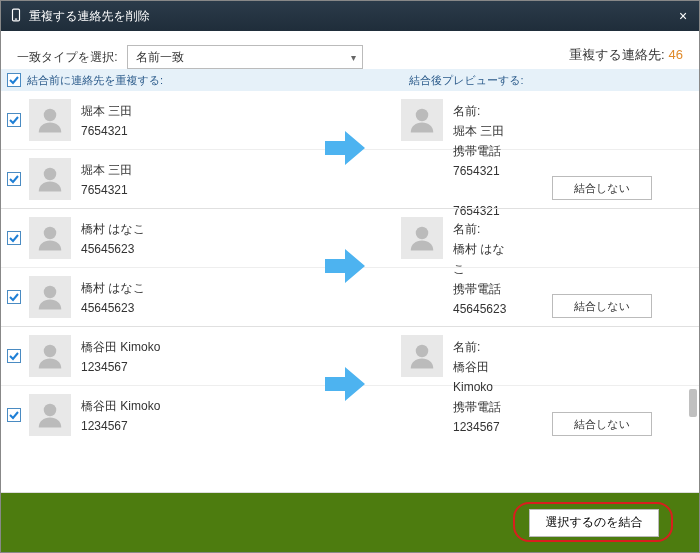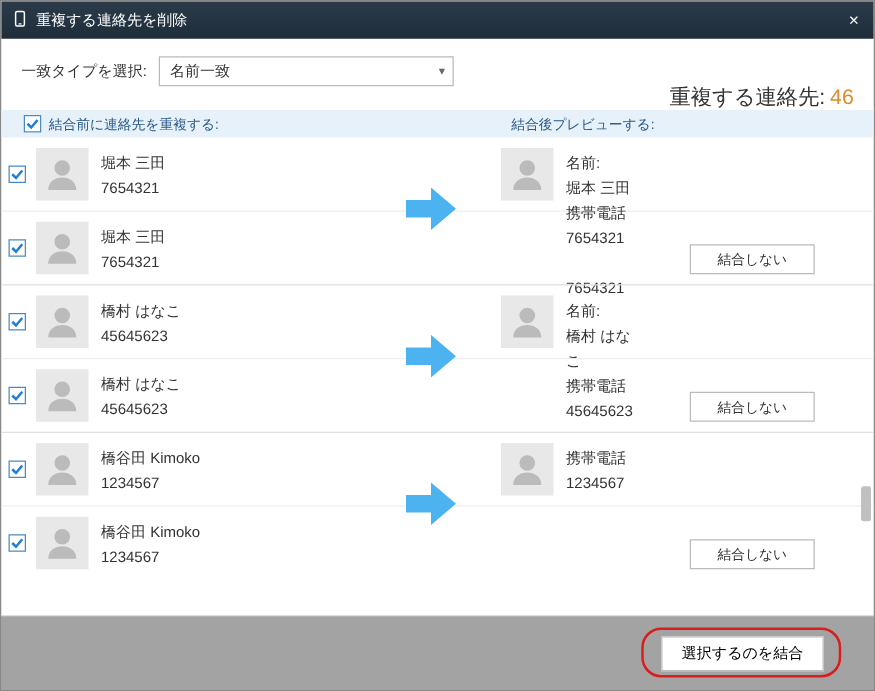--- a/index.html
+++ b/index.html
@@ -7,24 +7,24 @@
 
 .titlebar { background: linear-gradient(#2b3b4a, #1f2d3a); color: #fff; height: 30px; display: flex; align-items: center; padding: 12px 8px; font-size: 12px; }
 .titlebar .ticon { margin-right: 6px; }
 .titlebar .spacer { flex: 1; }
 .titlebar .close { width: 16px; text-align: center; cursor: pointer; font-size: 14px; }
 
 .toprow { display: flex; padding: 14px 16px 0 16px; font-size: 12px; color: #333; }
 .toprow .label { width: 110px; padding-top: 4px; }
 .toprow .select { width: 236px; height: 24px; border: 1px solid #bbb; display: flex; align-items: center; padding: 0 8px; font-size: 12px; position: relative; background: #fff; }
 .toprow .select .caret { position: absolute; right: 6px; color: #666; font-size: 10px; }
-.toprow .stats { margin-left: auto; text-align: center; font-size: 17px; line-height: 20px; margin-top: 23px; }
+.toprow .stats { margin-left: auto; text-align: center; font-size: 13px; line-height: 20px; }
 .toprow .stats .num { color: #e08a2a; margin-left: 4px; }
 
-.headerrow { background: #e6f1f9; height: 22px; display: flex; align-items: center; font-size: 11px; color: #2a5a8a; padding-left: 18px; }
+.headerrow { background: #e6f1f9; height: 22px; display: flex; align-items: center; font-size: 11px; color: #2a5a8a; padding-left: 6px; }
 .headerrow .cb { width: 14px; height: 14px; border: 1px solid #4a8bc2; background: #fff; display: flex; align-items: center; justify-content: center; margin-right: 6px; }
 .headerrow .cb svg { width: 10px; height: 10px; }
 .headerrow .col1 { flex: 1; }
 .headerrow .col2 { width: 290px; }
 
 .listwrap { height: 400px; overflow-y: auto; position: relative; }
 
 .group { border-top: 1px solid #e0e0e0; position: relative; }
 .group:first-child { border-top: none; }
 
@@ -42,21 +42,21 @@
 
 .preview { position: absolute; left: 400px; right: 20px; top: 8px; bottom: 8px; display: flex; }
 .preview-top { display: flex; }
 .preview .avatar { width: 42px; height: 42px; }
 .preview-info { font-size: 12px; color: #333; line-height: 20px; padding-top: 2px; }
 .preview-info .lbl { display: inline-block; width: 54px; }
 .preview-info .val { display: inline-block; }
 .preview-btns { margin-top: auto; display: flex; gap: 18px; padding-left: 0; }
 .btn { width: 100px; height: 24px; border: 1px solid #bbb; background: #fff; font-size: 11px; color: #333; display: flex; align-items: center; justify-content: center; cursor: pointer; margin-left: 45px; }
 
-.footer { position: absolute; bottom: 0; left: 0; right: 0; height: 60px; border-top: 1px solid #ddd; display: flex; align-items: center; justify-content: flex-end; padding-right: 40px; background: #a3a3a3; }
+.footer { position: absolute; bottom: 0; left: 0; right: 0; height: 60px; border-top: 1px solid #ddd; display: flex; align-items: center; justify-content: flex-end; padding-right: 40px; background: #4d7c0f; }
 .mainbtn { width: 130px; height: 28px; border: 1px solid #bbb; background: #fff; font-size: 12px; display: flex; align-items: center; justify-content: center; cursor: pointer; }
 .highlight { position: absolute; border: 2px solid #d91e1e; border-radius: 16px; width: 160px; height: 40px; right: 26px; bottom: 10px; pointer-events: none; }
 
 .scrollbar-fake { position: absolute; right: 2px; top: 112px; width: 8px; height: 340px; }
 .scrollbar-fake .thumb { width: 8px; height: 28px; background: #c0c0c0; border-radius: 2px; position: absolute; top: 276px; }
 
 
 .listwrap::-webkit-scrollbar { width: 0; }
 </style>
 </head>
@@ -260,20 +260,21 @@
         </svg></div>
     <div class="preview">
       <div class="preview-top">
         <div class="avatar">
             <svg viewBox="0 0 24 24">
               <circle cx="12" cy="8" r="5"></circle>
               <path d="M3 22c0-5 4-8 9-8s9 3 9 8z"></path>
             </svg>
           </div>
         <div class="preview-info">
+          <div><span class="lbl">名前:</span><span class="val">橋谷田 Kimoko</span></div>
           <div><span class="lbl">携帯電話</span><span class="val">1234567</span></div>
         </div>
       </div>
       <div class="preview-btns">
         <div class="btn">結合しない</div>
         <div class="btn">結合</div>
       </div>
     </div>
   </div>
 

